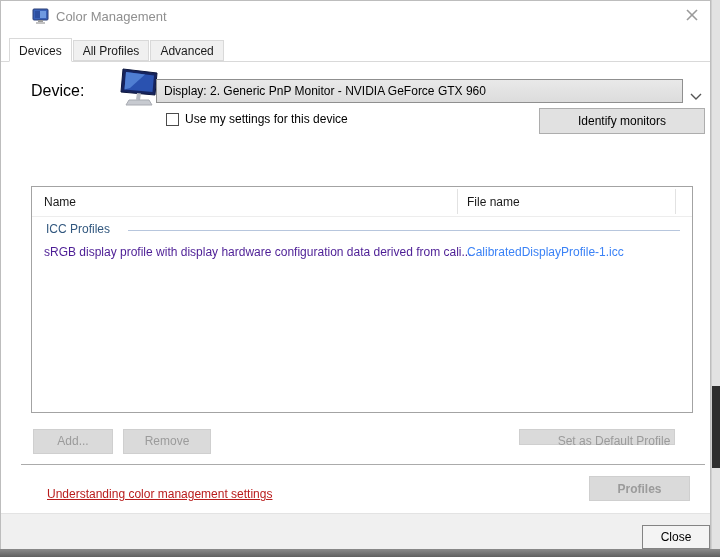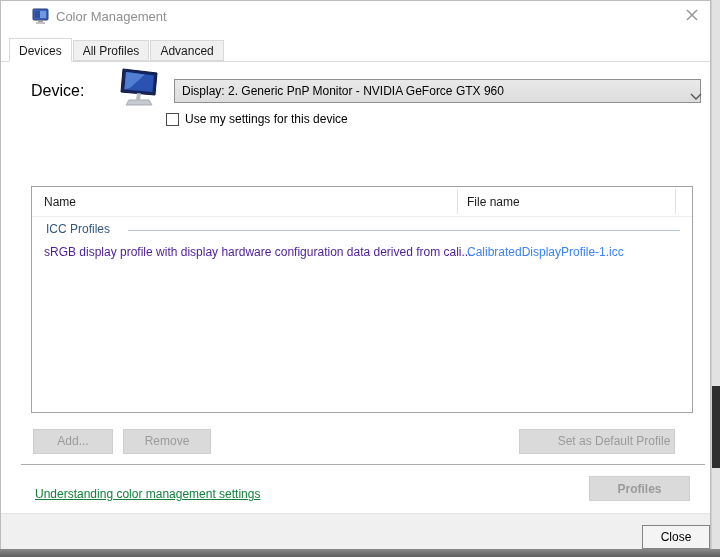--- a/index.html
+++ b/index.html
@@ -46,21 +46,21 @@
     margin-bottom: -1px;
     border-bottom: 1px solid #ffffff;
   }
 
   .label12 { font-size: 16px; color: #000000; }
 
   
   .device-label { position: absolute; left: 30px; top: 78px; height: 24px; line-height: 24px; }
   .monitor-icon { position: absolute; left: 114px; top: 66px; width: 48px; height: 40px; }
   .combobox {
-    position: absolute; left: 173px; top: 78px; width: 527px; height: 24px;
+    position: absolute; left: 155px; top: 78px; width: 527px; height: 24px;
     background: linear-gradient(#e9e9e9, #dcdcdc);
     border: 1px solid #8f8f8f;
     font-size: 12px; line-height: 22px; padding-left: 7px; color: #000;
     white-space: nowrap; overflow: hidden;
   }
   .combo-chevron { position: absolute; right: 8px; top: 86px; width: 12px; height: 8px; }
 
   .checkbox {
     position: absolute; left: 165px; top: 112px; width: 13px; height: 13px;
     border: 1px solid #4b4b4b; background: #ffffff;
@@ -85,27 +85,27 @@
   .col-head.file { left: 435px; }
   .col-sep { position: absolute; top: 2px; width: 1px; height: 25px; background: #e2e2e2; }
   .head-underline { position: absolute; left: 0; top: 29px; width: 100%; height: 1px; background: #ededed; }
   .group-row { position: absolute; left: 14px; top: 35px; font-size: 12px; color: #31577e; white-space: nowrap; }
   .group-line { position: absolute; left: 96px; top: 43px; width: 552px; height: 1px; background: #b7c6dd; }
   .row-name { position: absolute; left: 12px; top: 58px; font-size: 12px; color: #4c1d95; white-space: nowrap; }
   .row-file { position: absolute; left: 435px; top: 58px; font-size: 12px; color: #3b82f6; white-space: nowrap; }
 
   .add-btn { position: absolute; left: 32px; top: 428px; width: 80px; height: 25px; line-height: 23px; }
   .remove-btn { position: absolute; left: 122px; top: 428px; width: 88px; height: 25px; line-height: 23px; }
-  .setdefault-btn { position: absolute; left: 518px; top: 428px; width: 156px; height: 25px; line-height: 23px; padding-left: 34px; }
+  .setdefault-btn { position: absolute; left: 518px; top: 428px; width: 156px; height: 16px; line-height: 23px; padding-left: 34px; }
 
   .separator { position: absolute; left: 20px; top: 463px; width: 684px; height: 1px; background: #ababab; }
 
   .help-link {
-    position: absolute; left: 34px; top: 486px; font-size: 12px;
-    color: #15803d; text-decoration: underline; cursor: pointer;
+    position: absolute; left: 46px; top: 486px; font-size: 12px;
+    color: #b91c1c; text-decoration: underline; cursor: pointer;
   }
   .profiles-btn { position: absolute; left: 588px; top: 475px; width: 101px; height: 25px; line-height: 25px; font-weight: bold; }
 
   
   .footer {
     position: absolute; left: 0; top: 512px; right: 0; height: 37px;
     background: #f0f0f0; border-top: 1px solid #e3e3e3;
   }
   .close-btn {
     position: absolute; left: 641px; top: 524px; width: 68px; height: 24px; line-height: 22px;
@@ -160,20 +160,21 @@
     </span>
     <div class="combobox">Display: 2. Generic PnP Monitor - NVIDIA GeForce GTX 960</div>
     <span class="combo-chevron">
       <svg width="12" height="8" viewBox="0 0 12 8">
         <polyline points="1,1 6,6 11,1" fill="none" stroke="#555555" stroke-width="1.4"></polyline>
       </svg>
     </span>
 
     <div class="checkbox"></div>
     <div class="checkbox-label">Use my settings for this device</div>
+    <div class="btn identify-btn">Identify monitors</div>
 
     <div class="listbox">
       <div class="col-head name">Name</div>
       <div class="col-head file">File name</div>
       <div class="col-sep" style="left:425px;"></div>
       <div class="col-sep" style="left:643px;"></div>
       <div class="head-underline"></div>
       <div class="group-row">ICC Profiles</div>
       <div class="group-line"></div>
       <div class="row-name">sRGB display profile with display hardware configuration data derived from cali...</div>

